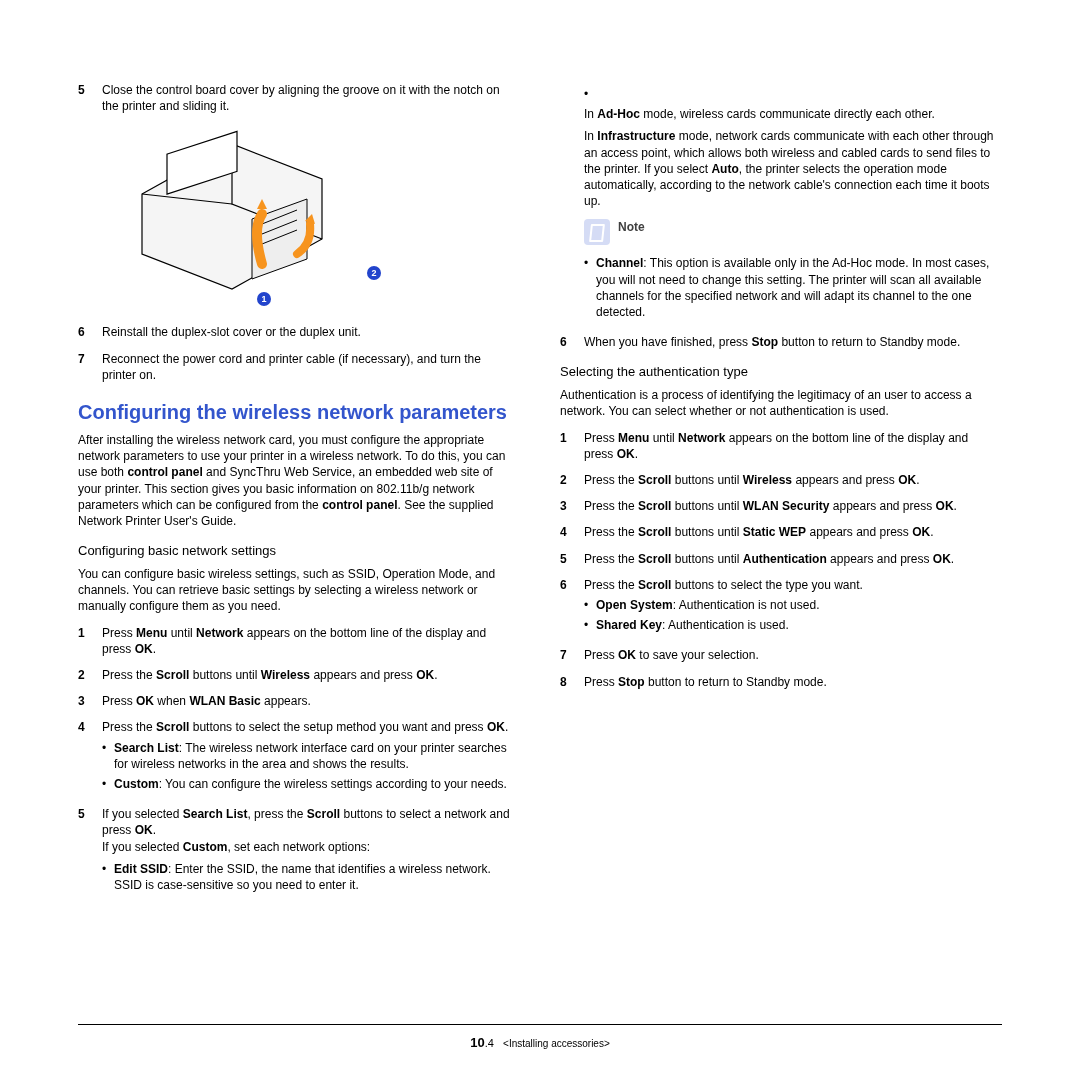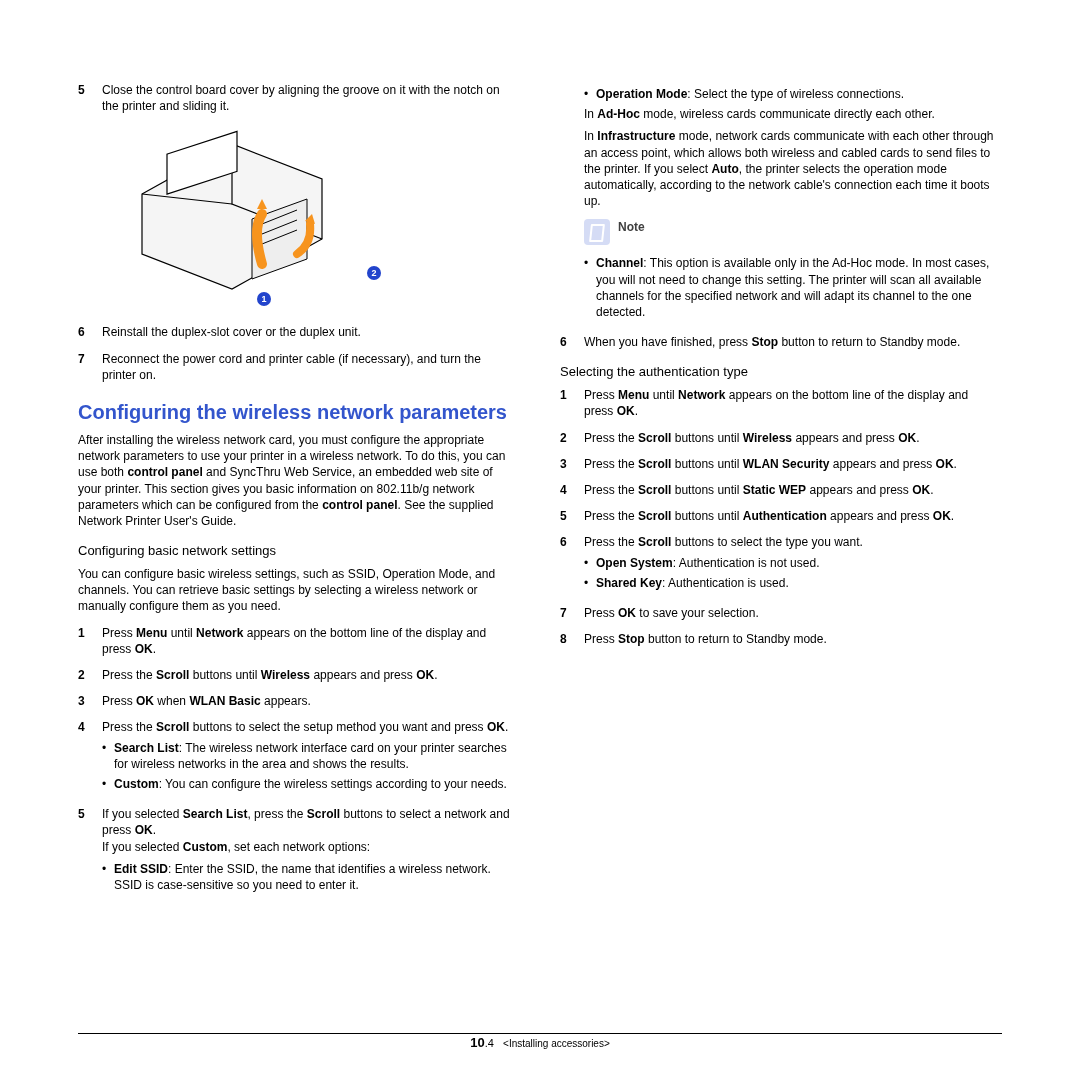--- a/index.html
+++ b/index.html
@@ -67,21 +67,21 @@
     position:relative;flex-shrink:0;
   }
   .note-icon::after{
     content:"";position:absolute;left:6px;top:5px;width:10px;height:14px;
     border:2px solid #fff;border-radius:1px;transform:skewX(-6deg);
   }
   .note-title{color:#404040;font-weight:bold;margin-bottom:2px;}
   .footer {
     position:absolute; left:78px; right:78px; bottom:30px;
     border-top:1px solid #000;
-    text-align:center; padding-top:1px;
+    text-align:center; padding-top:10px;
     font-size:11px;
   }
   .footer .pn{font-weight:bold;font-size:13px;}
   b{font-weight:bold;}
 </style>
 </head>
 <body>
 
 <div class="page">
 
@@ -169,21 +169,20 @@
           </div>
       </div>
     </div>
   </div>
 
   <div class="col">
     <div class="step" style="margin-left:24px;">
       <div class="step-body">
         <div class="bullet">
             <span class="dot">•</span>
-            <div><b>Operation Mode</b><span>: Select the type of wireless connections.</span></div>
           </div>
         <div class="sub"><span>In </span><b>Ad-Hoc</b><span> mode, wireless cards communicate directly each other.</span></div>
         <div class="sub"><span>In </span><b>Infrastructure</b><span> mode, network cards communicate with each other through an access point, which allows both wireless and cabled cards to send files to the printer. If you select </span><b>Auto</b><span>, the printer selects the operation mode automatically, according to the network cable's connection each time it boots up.</span></div>
 
         <div class="note-row">
           <div class="note-icon"></div>
           <div>
             <div class="note-title">Note</div>
           </div>
         </div>
@@ -194,20 +193,21 @@
           </div>
       </div>
     </div>
 
     <div class="step">
       <div class="step-num">6</div>
       <div class="step-body"><span>When you have finished, press </span><b>Stop</b><span> button to return to Standby mode.</span></div>
     </div>
 
     <div class="h2">Selecting the authentication type</div>
+    <p class="body">Authentication is a process of identifying the legitimacy of an user to access a network. You can select whether or not authentication is used.</p>
 
     <div class="step">
         <div class="step-num">1</div>
         <div class="step-body"><span>Press </span><b>Menu</b><span> until </span><b>Network</b><span> appears on the bottom line of the display and press </span><b>OK</b><span>.</span></div>
       </div>
     <div class="step">
         <div class="step-num">2</div>
         <div class="step-body"><span>Press the </span><b>Scroll</b><span> buttons until </span><b>Wireless</b><span> appears and press </span><b>OK</b><span>.</span></div>
       </div>
     <div class="step">

